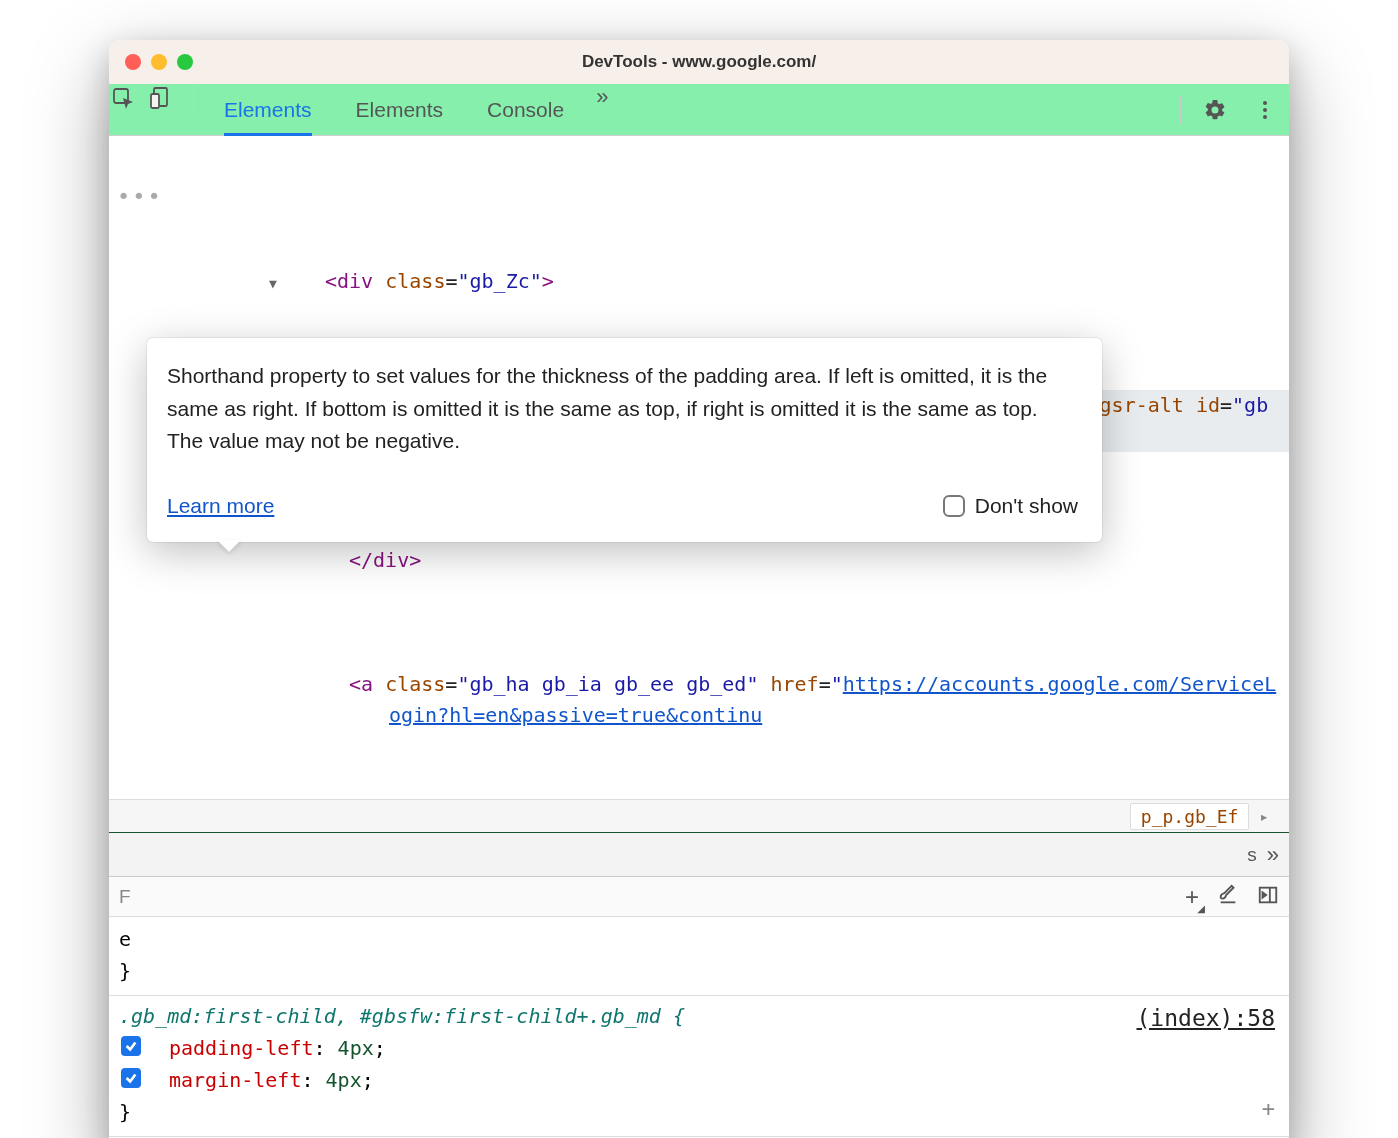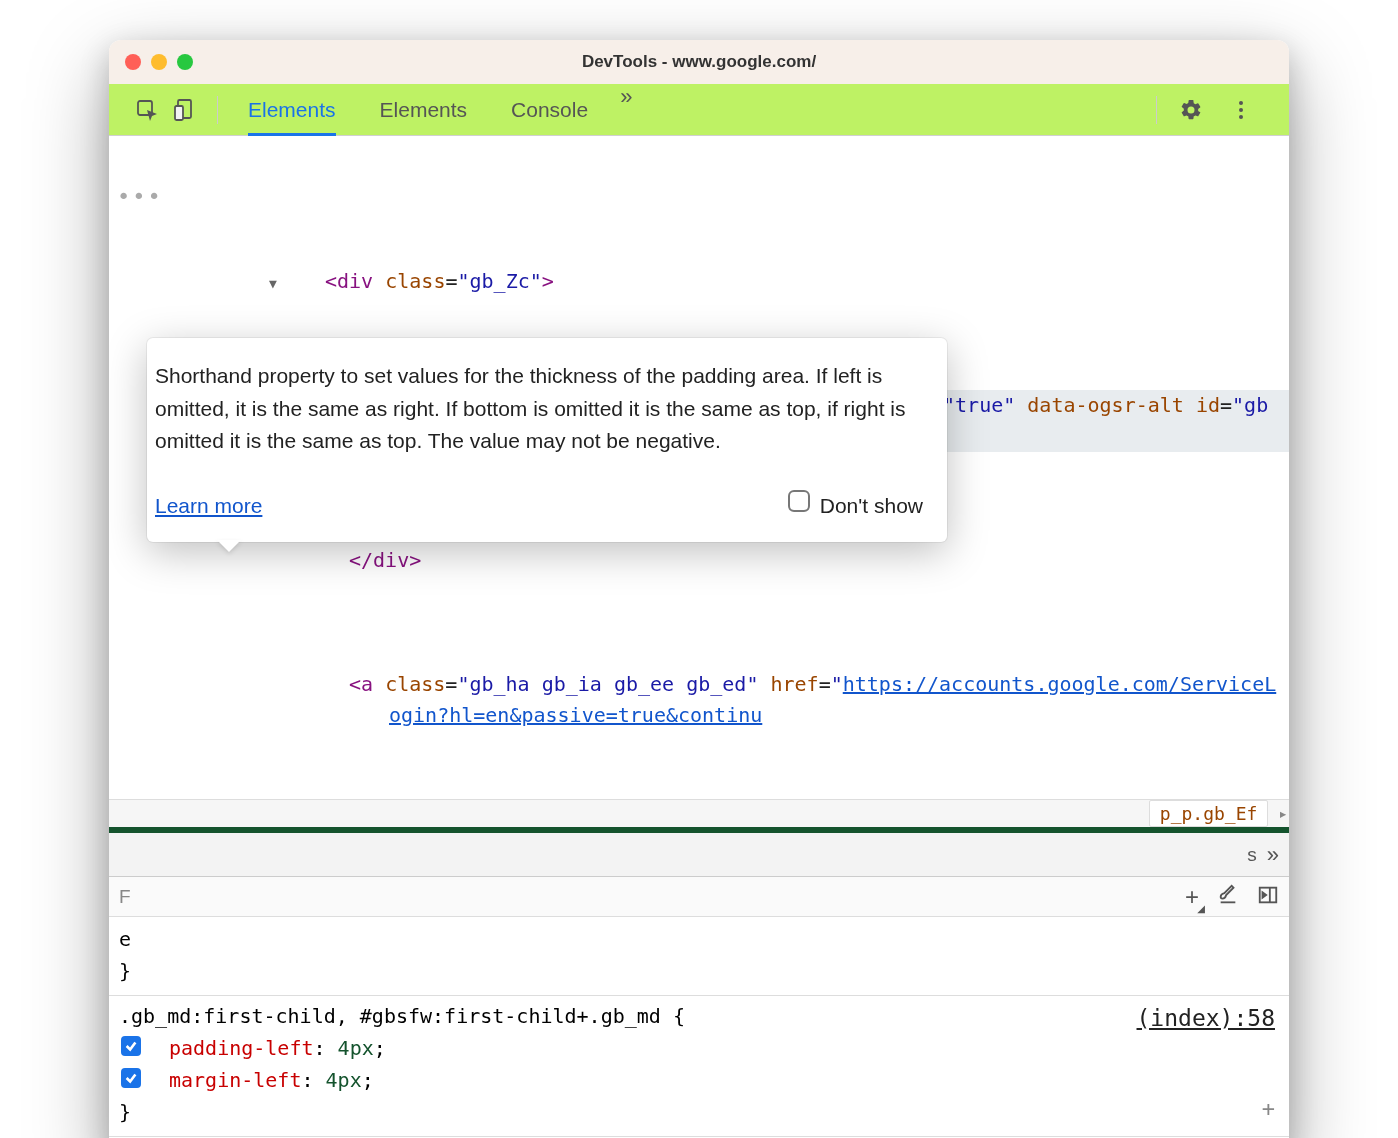--- a/index.html
+++ b/index.html
@@ -32,24 +32,23 @@
     .dot.red { background: #ff5f57; }
     .dot.yellow { background: #febc2e; }
     .dot.green { background: #28c840; }
     .title-text {
       position: absolute; left: 0; right: 0; text-align: center;
       font-size: 17px; font-weight: 600; color: #333;
     }
     .toolbar {
       height: 52px;
       display: flex;
-      align-items: center;
-      padding: 0 24px;
+      padding: 0 0;
       border-bottom: 1px solid #d0d0d0;
-      background: #bef264;
+      background: #86efac;
     }
     .tb-icon { width: 28px; height: 28px; display: flex; align-items: center; justify-content: center; color: #555; margin-right: 10px; }
     .tb-sep { width: 1px; height: 28px; background: #ccc; margin: 0 8px; }
     .tabs { display: flex; gap: 0; flex: 1; }
     .tab {
       padding: 0 22px; height: 52px; display: flex; align-items: center;
       font-size: 21px; color: #555; cursor: pointer; position: relative;
     }
     .tab.active { color: #1a73e8; }
     .tab.active::after {
@@ -76,22 +75,22 @@
     .row-selected { background: #e8ecef; }
     .tag { color: #881280; }
     .attr { color: #994500; }
     .val { color: #1a1aa6; }
     .link { color: #1155cc; text-decoration: underline; }
     .ell-badge { background: #ddd; border-radius: 10px; padding: 0 6px; color: #555; font-size: 15px; }
     .eq-dollar { color: #888; font-style: italic; }
     .arrow-toggle { color: #666; font-size: 13px; margin-right: 2px; display: inline-block; width: 14px;}
 
     .crumbbar {
-      height: 34px; border-top: 1px solid #ddd; border-bottom: 6px solid #14532d;
-      display: flex; align-items: center; justify-content: flex-end; padding: 0 1px;
+      height: 34px; border-top: 1px solid #ddd; border-bottom: 1px solid #14532d;
+      display: flex; align-items: center; justify-content: flex-end; padding: 0 20px;
       font-family: ui-monospace, Menlo, monospace; font-size: 18px; color: #994500;
       background: #f6f6f6;
     }
     .crumbbar .crumb { padding: 2px 10px; background: #fff; border: 1px solid #ddd; border-radius: 2px;}
     .crumbbar .carrow { color: #888; font-size: 16px; margin-left: 10px;}
 
     .sec-tabs {
       height: 44px; border-bottom: 1px solid #ccc; display: flex; align-items: center;
       padding: 0 10px; font-size: 19px; color: #555; background: #f3f3f3;
     }
@@ -104,54 +103,54 @@
       padding: 0 10px; border-bottom: 1px solid #ddd; background: #fafafa;
     }
     .filterbar .leftF { color: #888; font-size: 19px;}
     .filterbar .ricons { display: flex; gap: 18px; align-items: center; color: #555; }
 
     .styles {
       font-family: ui-monospace, Menlo, monospace; font-size: 20px;
       padding: 6px 10px 14px 10px; position: relative; line-height: 1.6;
     }
     .styles .blk { position: relative; margin-bottom: 8px;}
-    .styles .ghost-sel { color: #000000; position: relative;}
+    .styles .ghost-sel { color: #0f766e; position: relative; font-style: italic;}
     .styles .src { position: absolute; right: 4px; top: 0; color: #222; text-decoration: underline; font-size: 23px;}
     .styles .prop { color: #c80000; margin-left: 16px; }
     .styles .pval { color: #14532d; }
     .styles .decl { padding-left: 34px; position: relative;}
     .styles .check {
       position: absolute; left: 2px; top: 4px; width: 20px; height: 20px;
       background: #1a73e8; border-radius: 4px; display: flex; align-items: center; justify-content: center;
     }
     .styles .check svg { width: 14px; height: 14px; stroke: #fff; stroke-width: 3; fill: none;}
     .styles .plus-side { position: absolute; right: 4px; bottom: 2px; color: #888; font-size: 22px;}
 
     .tooltip-popover {
       position: absolute;
       left: 38px; top: 298px;
-      width: 800px;
+      width: 955px;
       background: #fff;
       border-radius: 6px;
       box-shadow: 0 10px 40px rgba(0,0,0,0.25), 0 0 0 1px rgba(0,0,0,0.06);
-      padding: 22px 24px 20px 8px;
+      padding: 22px 24px 20px 20px;
       font-size: 21px; color: #222; line-height: 1.55;
       z-index: 50;
     }
     .tooltip-popover::after {
       content: ""; position: absolute; left: 70px; bottom: -10px;
       width: 0; height: 0; border-left: 12px solid transparent; border-right: 12px solid transparent;
       border-top: 12px solid #fff;
       filter: drop-shadow(0 2px 2px rgba(0,0,0,0.12));
     }
     .tooltip-popover .bottom-row {
       display: flex; justify-content: space-between; align-items: center; margin-top: 32px;
     }
     .tooltip-popover .learn { color: #1155cc; text-decoration: underline; }
-    .tooltip-popover .dshow { display: flex; gap: 10px; }
+    .tooltip-popover .dshow { display: flex; align-items: center; gap: 10px; }
     .tooltip-popover .cbox { width: 22px; height: 22px; border: 2px solid #777; border-radius: 6px; }
     hr.sep { border: none; border-top: 1px solid #ddd; margin: 4px -10px;}
   </style>
 </head>
 <body>
 
 <div class="window">
 
   <div class="titlebar">
     <div class="traffic">

